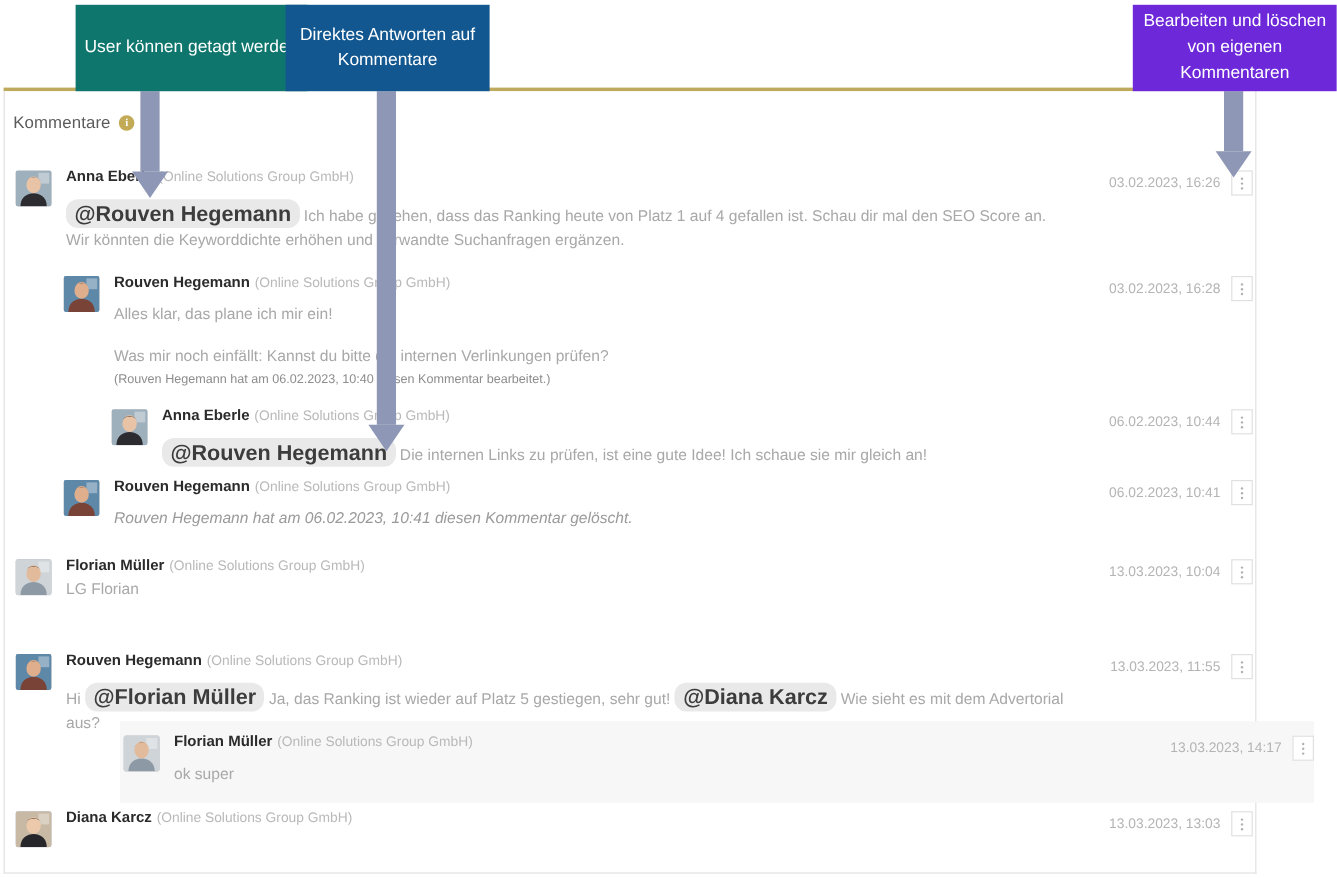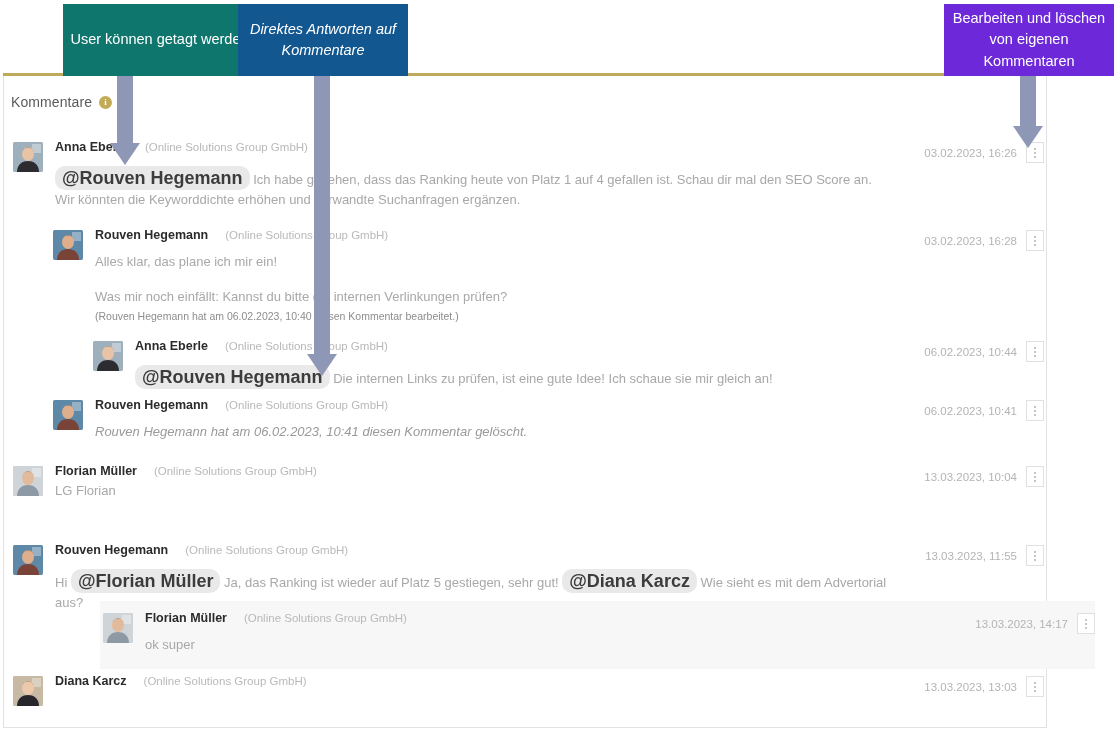--- a/index.html
+++ b/index.html
@@ -129,21 +129,21 @@
     overflow: hidden;
     background: #b8bcc2;
   }
   .avatar svg { display:block; width:30px; height:30px; }
 
   .c-body { min-height: 30px; }
 
   .c-head {
     display: flex;
     align-items: baseline;
-    gap: 17px;
+    gap: 4px;
     height: 18px;
   }
   .c-author {
     font-size: 12.5px;
     font-weight: bold;
     color: #2b2b2b;
     white-space: nowrap;
   }
   .c-company {
     font-size: 11.5px;
@@ -450,17 +450,17 @@
       </div>
     </div>
   </div>
 
 <div class="annot-layer" id="annot-layer">
     <div class="annot-arrow" style="left: 117px; top: 76px; height: 67px; background: rgb(142, 151, 181);"></div>
     <div class="annot-head" style="left: 110px; top: 143px; border-top-color: rgb(142, 151, 181);"></div>
     <div class="annot-box" style="left: 63px; top: 4px; width: 193px; height: 72px; background: #0f766e;">User können getagt werden</div>
     <div class="annot-arrow" style="left: 314px; top: 76px; height: 278px; background: rgb(142, 151, 181);"></div>
     <div class="annot-head" style="left: 307px; top: 354px; border-top-color: rgb(142, 151, 181);"></div>
-    <div class="annot-box" style="left: 238px; top: 4px; width: 170px; height: 72px; background: rgb(18, 87, 143); font-style: italic;">Direktes Antworten auf Kommentare</div>
+    <div class="annot-box" style="left: 238px; top: 4px; width: 170px; height: 72px; background: rgb(18, 87, 143);">Direktes Antworten auf Kommentare</div>
     <div class="annot-arrow" style="left: 1020px; top: 76px; height: 50px; background: rgb(142, 151, 181);"></div>
     <div class="annot-head" style="left: 1013px; top: 126px; border-top-color: rgb(142, 151, 181);"></div>
     <div class="annot-box" style="left: 944px; top: 4px; width: 170px; height: 72px; background: #6d28d9;">Bearbeiten und löschen von eigenen Kommentaren</div>
   </div>
 
 </body></html>

